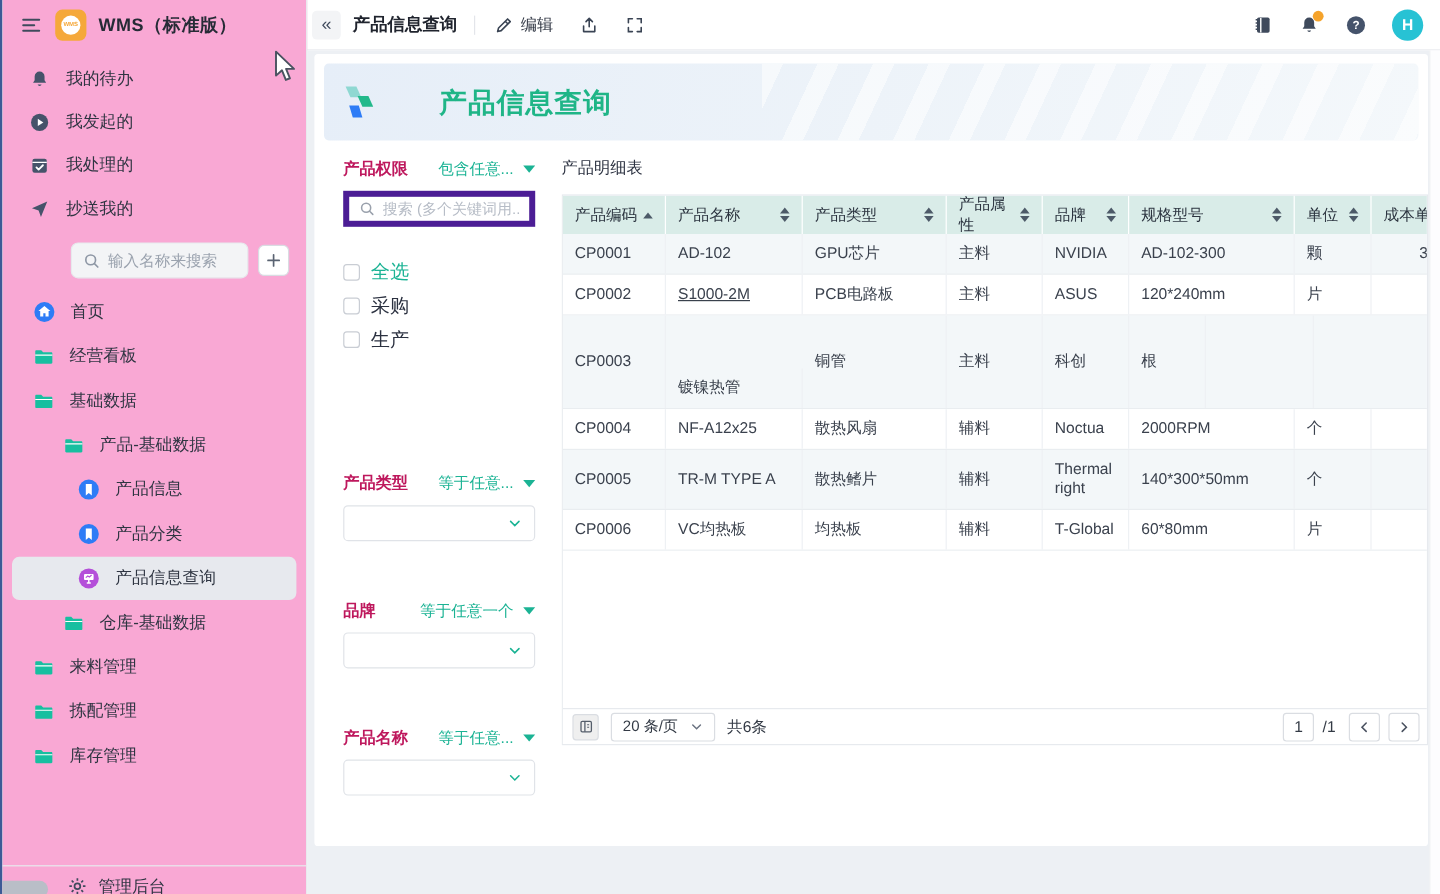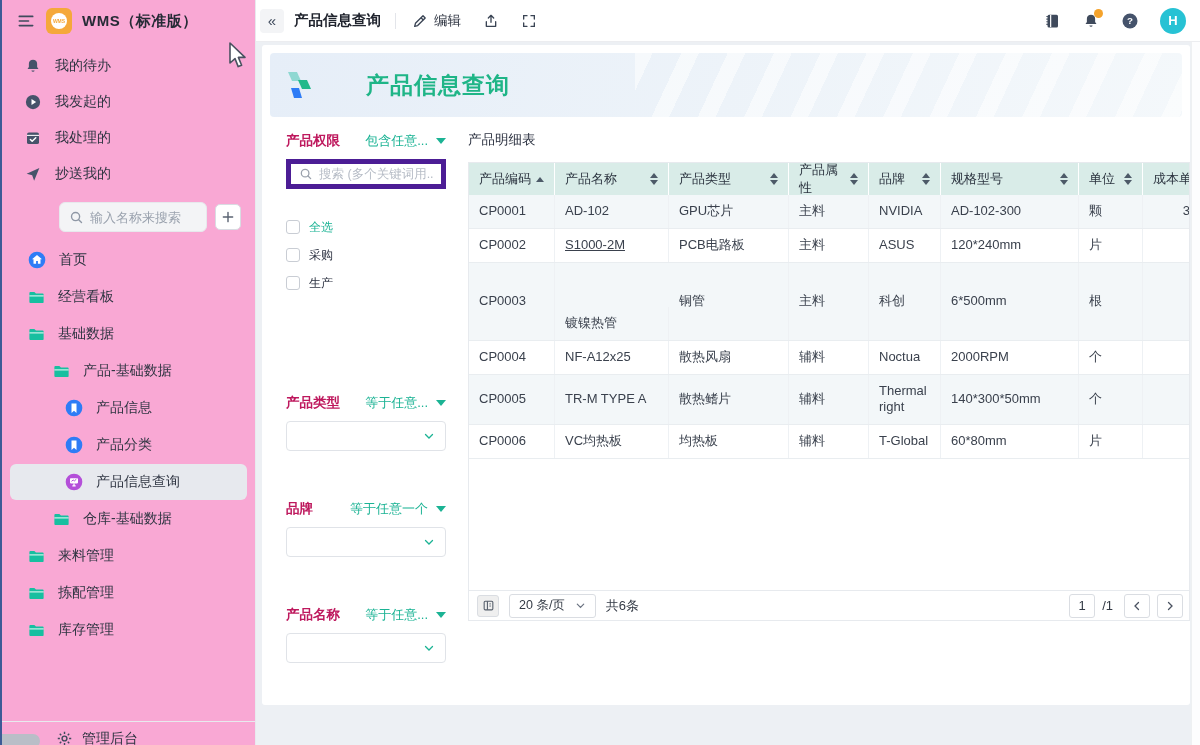--- a/index.html
+++ b/index.html
@@ -81,21 +81,21 @@
   .filter-head { display:flex; justify-content:space-between; align-items:center; height:20px; margin-bottom:8px; }
   .filter-label { font-size:13.5px; font-weight:600; color:#be185d; }
   .filter-operator { color:#1bb394; font-size:13px; display:flex; align-items:center; gap:8px; cursor:pointer; white-space:nowrap; }
   .caret-down { width:0; height:0; border-left:5px solid transparent; border-right:5px solid transparent; border-top:6px solid #1bb394; }
   .filter-search { height:30px; border:5px solid #4c1d95; border-radius:0; display:flex; align-items:center; gap:6px; padding:0 8px; margin:2px 0 24px; background:#fff; }
   .filter-search .ic { width:14px; height:14px; color:#9aa1ac; flex:none; display:flex; }
   .filter-search input { border:none; outline:none; width:100%; font-size:12.5px; color:#2f3542; font-family:inherit; background:transparent; }
   .filter-search input::placeholder { color:#b6bcc6; }
   .cb-option { height:28px; display:flex; align-items:center; gap:9px; cursor:pointer; }
   .cb-box { width:14px; height:14px; border:1px solid #c9cdd4; border-radius:3px; background:#fff; flex:none; }
-  .cb-label { font-size:12px; color:#2b3140; }
+  .cb-label { font-size:16px; color:#2b3140; }
   .cb-option.accent .cb-label { color:#1bb394; }
   .filter-section.checkbox-type { margin-bottom:96px; }
   .filter-section.select-type { margin-bottom:48px; }
   .select-box { height:30px; border:1px solid #e0e3e8; border-radius:4px; background:#fff; display:flex; align-items:center; justify-content:flex-end; padding:0 10px; cursor:pointer; }
   .select-box .chev { width:12px; height:12px; color:#1bb394; display:flex; }
 
   
   .table-zone { flex:1; min-width:0; overflow:hidden; }
   .table-title { font-size:13.5px; color:#2b3140; margin:0 0 13px; }
   .table-wrapper { border:1px solid #e7eaee; height:459px; display:flex; flex-direction:column; overflow:hidden; }
@@ -547,21 +547,20 @@
                     <div class="td" style="width: 138px;">120*240mm</div>
                     <div class="td" style="width: 64px;">片</div>
                     <div class="td num" style="width: 90px;"></div>
                   </div>
                   <div class="trow alt">
                     <div class="td" style="width: 86px;">CP0003</div>
                     <div class="td" style="width: 114px; margin-top: 44px;">镀镍热管</div>
                     <div class="td" style="width: 120px;">铜管</div>
                     <div class="td" style="width: 80px;">主料</div>
                     <div class="td" style="width: 72px;">科创</div>
-                    <div class="td" style="width: 138px;">6*500mm</div>
                     <div class="td" style="width: 64px;">根</div>
                     <div class="td num" style="width: 90px;"></div>
                   </div>
                   <div class="trow">
                     <div class="td" style="width: 86px;">CP0004</div>
                     <div class="td" style="width: 114px;">NF-A12x25</div>
                     <div class="td" style="width: 120px;">散热风扇</div>
                     <div class="td" style="width: 80px;">辅料</div>
                     <div class="td" style="width: 72px;">Noctua</div>
                     <div class="td" style="width: 138px;">2000RPM</div>

